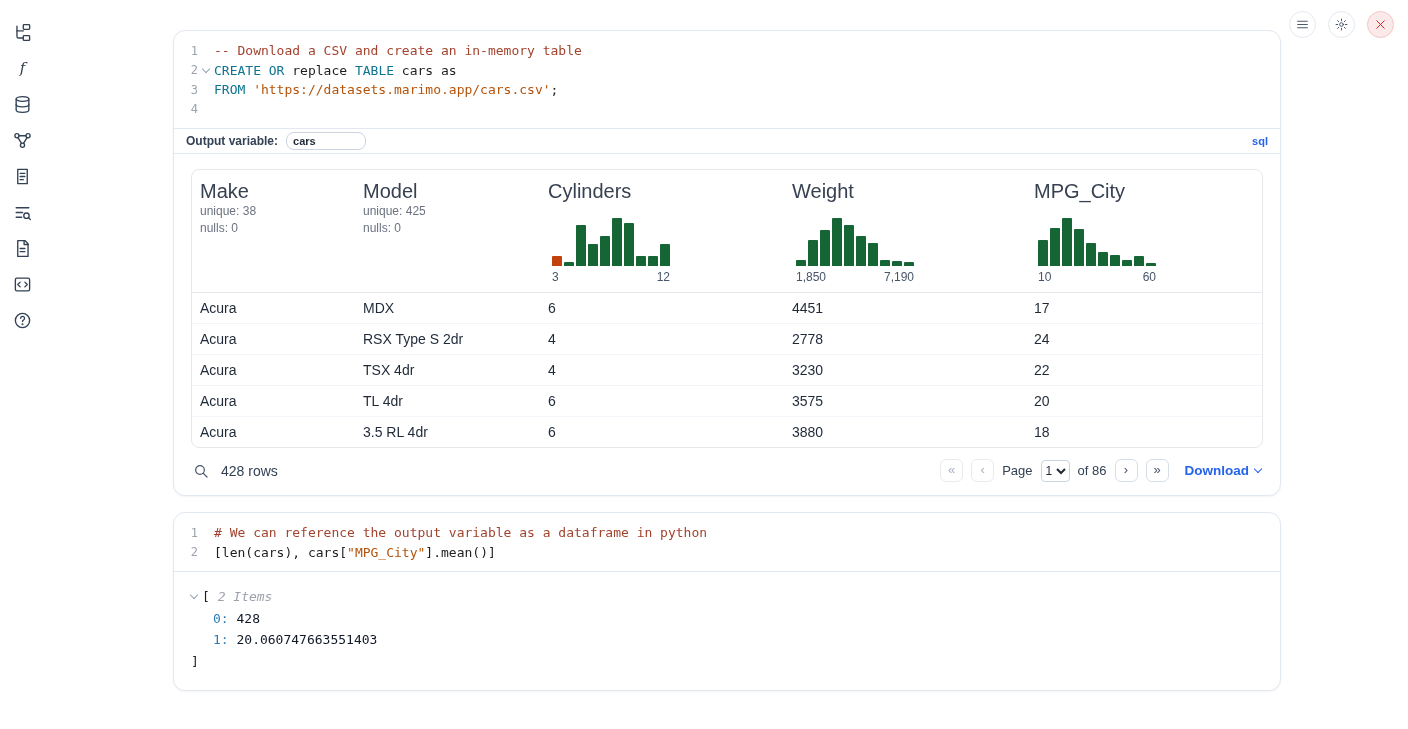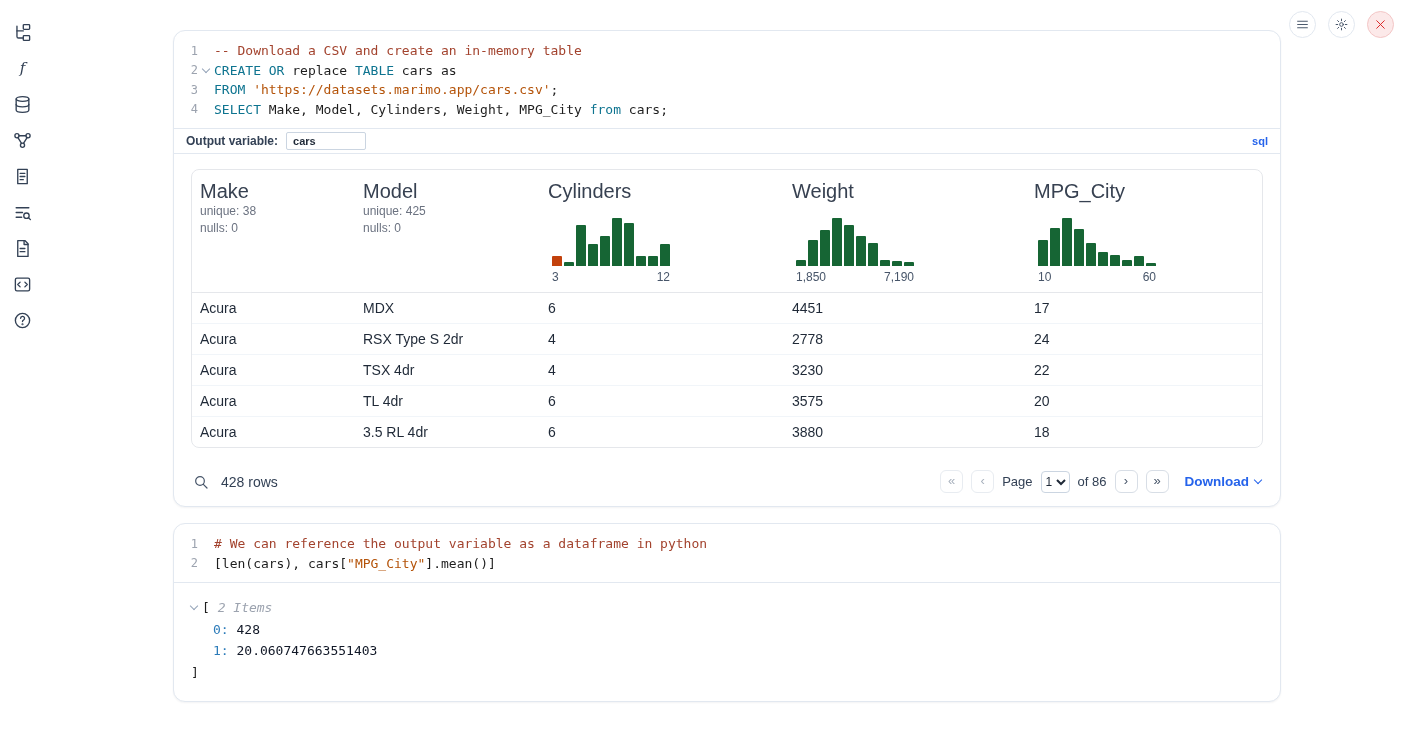--- a/index.html
+++ b/index.html
@@ -39,21 +39,21 @@
     border-bottom:1.4px solid #94a3b8; transform:rotate(45deg); margin-top:-3px; }
   .tok-com { color:#a3432e; }
   .tok-kw  { color:#0e7490; }
   .tok-str { color:#b45309; }
   .tok-plain { color:#1e1e1e; }
 
   
   .outvar { display:flex; align-items:center; border-top:1px solid #e2e8f0;
     padding:3px 12px; height:25px; }
   .outvar-label { font-size:12px; font-weight:700; color:#334155; margin-right:8px; }
-  .outvar-input { width:80px; height:18px; border:1px solid #cbd5e1; border-radius:2px;
+  .outvar-input { width:80px; height:18px; border:1px solid #cbd5e1; border-radius:8px;
     font-size:11px; font-weight:700; color:#1f2937; padding:0 6px;
     font-family:"Liberation Sans", sans-serif; }
   .lang { margin-left:auto; font-size:11px; font-weight:700; color:#2563eb; }
 
   
   .cell-output { border-top:1px solid #e2e8f0; padding:15px 17px 13px 17px; }
 
   
   .dtable { border:1px solid #e5e7eb; border-radius:8px; overflow:hidden; }
   .thead, .tr { display:grid; grid-template-columns:163px 185px 244px 242px 1fr; }
@@ -65,21 +65,21 @@
   .hist { margin-top:auto; width:118px; margin-left:4px; }
   .hist-bars { height:50px; display:flex; align-items:flex-end; gap:2px; }
   .hist-bars .bar { flex:1; border-radius:1px 1px 0 0; }
   .hist-labels { display:flex; justify-content:space-between; font-size:12px;
     color:#475569; margin-top:4px; }
   .tr { border-top:1px solid #f1f5f9; }
   .tr:first-child { border-top:none; }
   .td { padding:7px 8px; font-size:14px; color:#1f2937; }
 
   
-  .tfoot { display:flex; align-items:center; margin-top:22px; padding:0 2px; }
+  .tfoot { display:flex; align-items:center; margin-top:11px; padding:0 2px; }
   .icon-btn { background:none; border:none; cursor:pointer; display:flex; color:#475569; }
   .icon-btn svg { width:16px; height:16px; stroke:#475569; fill:none; stroke-width:1.8;
     stroke-linecap:round; }
   .rowcount { margin-left:12px; font-size:14px; color:#334155; }
   .pager { margin-left:auto; display:flex; align-items:center; gap:8px; }
   .pg-btn { width:23px; height:23px; border:1px solid #d8dee6; border-radius:6px; background:#fff;
     font-size:13px; color:#475569; cursor:pointer; display:flex; align-items:center;
     justify-content:center; padding-bottom:2px; }
   .pg-btn.dim { color:#a8b1bd; border-color:#e8ecf1; }
   .pg-text { font-size:13px; color:#334155; }
@@ -187,21 +187,21 @@
 </div>
 
 <main>
 
   <section class="cell">
     <div class="code-area">
       <div id="sql-code">
           <div class="code-line"><span class="gutter">1</span><span class="foldzone"></span><span class="code"><span class="tok-com">-- Download a CSV and create an in-memory table</span></span></div>
           <div class="code-line"><span class="gutter">2</span><span class="foldzone"><span class="chev"></span></span><span class="code"><span class="tok-kw">CREATE</span><span class="tok-plain"> </span><span class="tok-kw">OR</span><span class="tok-plain"> replace </span><span class="tok-kw">TABLE</span><span class="tok-plain"> cars as</span></span></div>
           <div class="code-line"><span class="gutter">3</span><span class="foldzone"></span><span class="code"><span class="tok-kw">FROM</span><span class="tok-plain"> </span><span class="tok-str">'https://datasets.marimo.app/cars.csv'</span><span class="tok-plain">;</span></span></div>
-          <div class="code-line"><span class="gutter">4</span><span class="foldzone"></span><span class="code"><span class="tok-kw">SELECT</span><span class="tok-plain"> Make, Model, Cylinders, Weight, MPG_City </span><span class="tok-kw">from</span><span class="tok-plain"> cars;</span></span></div>
+          <div class="code-line"><span class="gutter">4</span><span class="foldzone"></span></div>
         </div>
     </div>
     <div class="outvar">
       <span class="outvar-label">Output variable:</span>
       <input class="outvar-input" value="cars" style="">
       <span class="lang">sql</span>
     </div>
     <div class="cell-output">
       <div class="dtable">
         <div class="thead" id="table-head">

